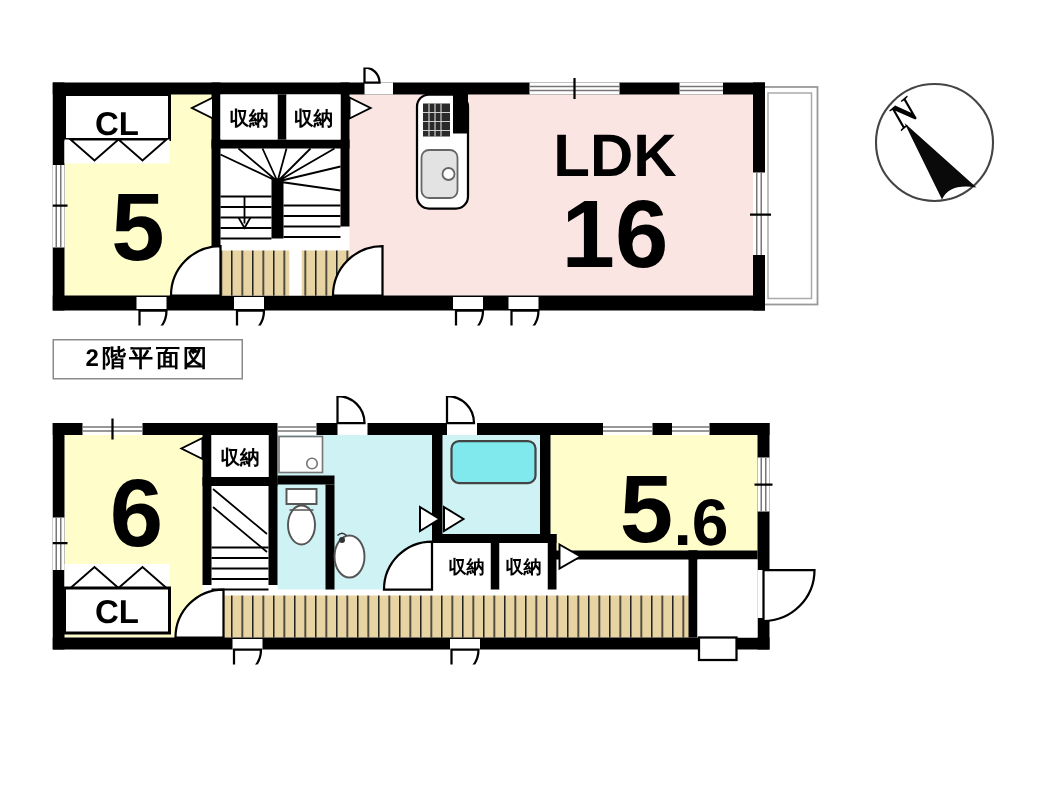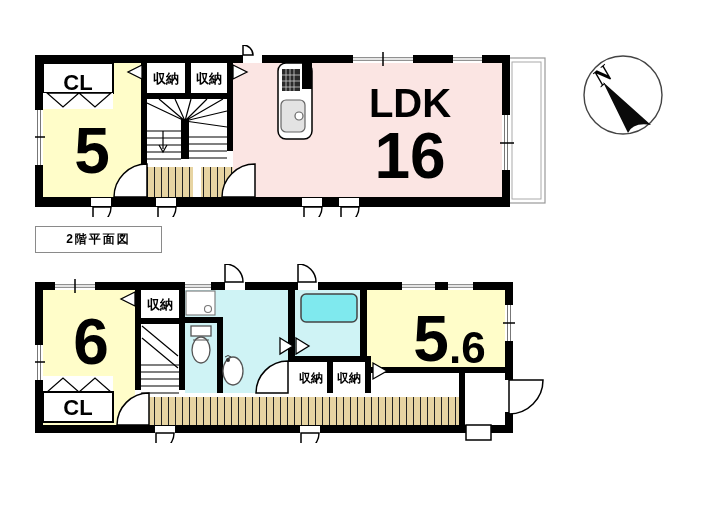--- a/index.html
+++ b/index.html
@@ -1,21 +1,21 @@
 <!DOCTYPE html>
 <html><head>
 <meta charset="utf-8">
 <style>
   html,body{margin:0;padding:0;}
   .canvas{position:relative;width:705px;height:443px;background:#ffffff;overflow:hidden;
           font-family:"Liberation Sans", sans-serif;}
   .plan{position:absolute;}
   .caption{position:absolute;left:35px;width:125px;height:25px;border:1.5px solid #8a8a8a;
            background:#fff;display:flex;align-items:center;justify-content:center;
-           font-size:12px;font-weight:bold;color:#000;letter-spacing:2px;}
+           font-size:16px;font-weight:bold;color:#000;letter-spacing:2px;}
   svg text{font-family:"Liberation Sans", sans-serif;font-weight:bold;fill:#000;}
   .wall{fill:#000;}
   .winline{stroke:#777;stroke-width:1;}
   .tick{stroke:#000;stroke-width:1.5;}
   .arc{fill:#fff;stroke:#000;stroke-width:1.5;}
   .stairline{stroke:#000;stroke-width:1.2;}
   .tri{fill:#fff;stroke:#000;stroke-width:1.3;}
   .fixture{fill:#fff;stroke:#555;stroke-width:1.3;}
 </style>
 </head>

